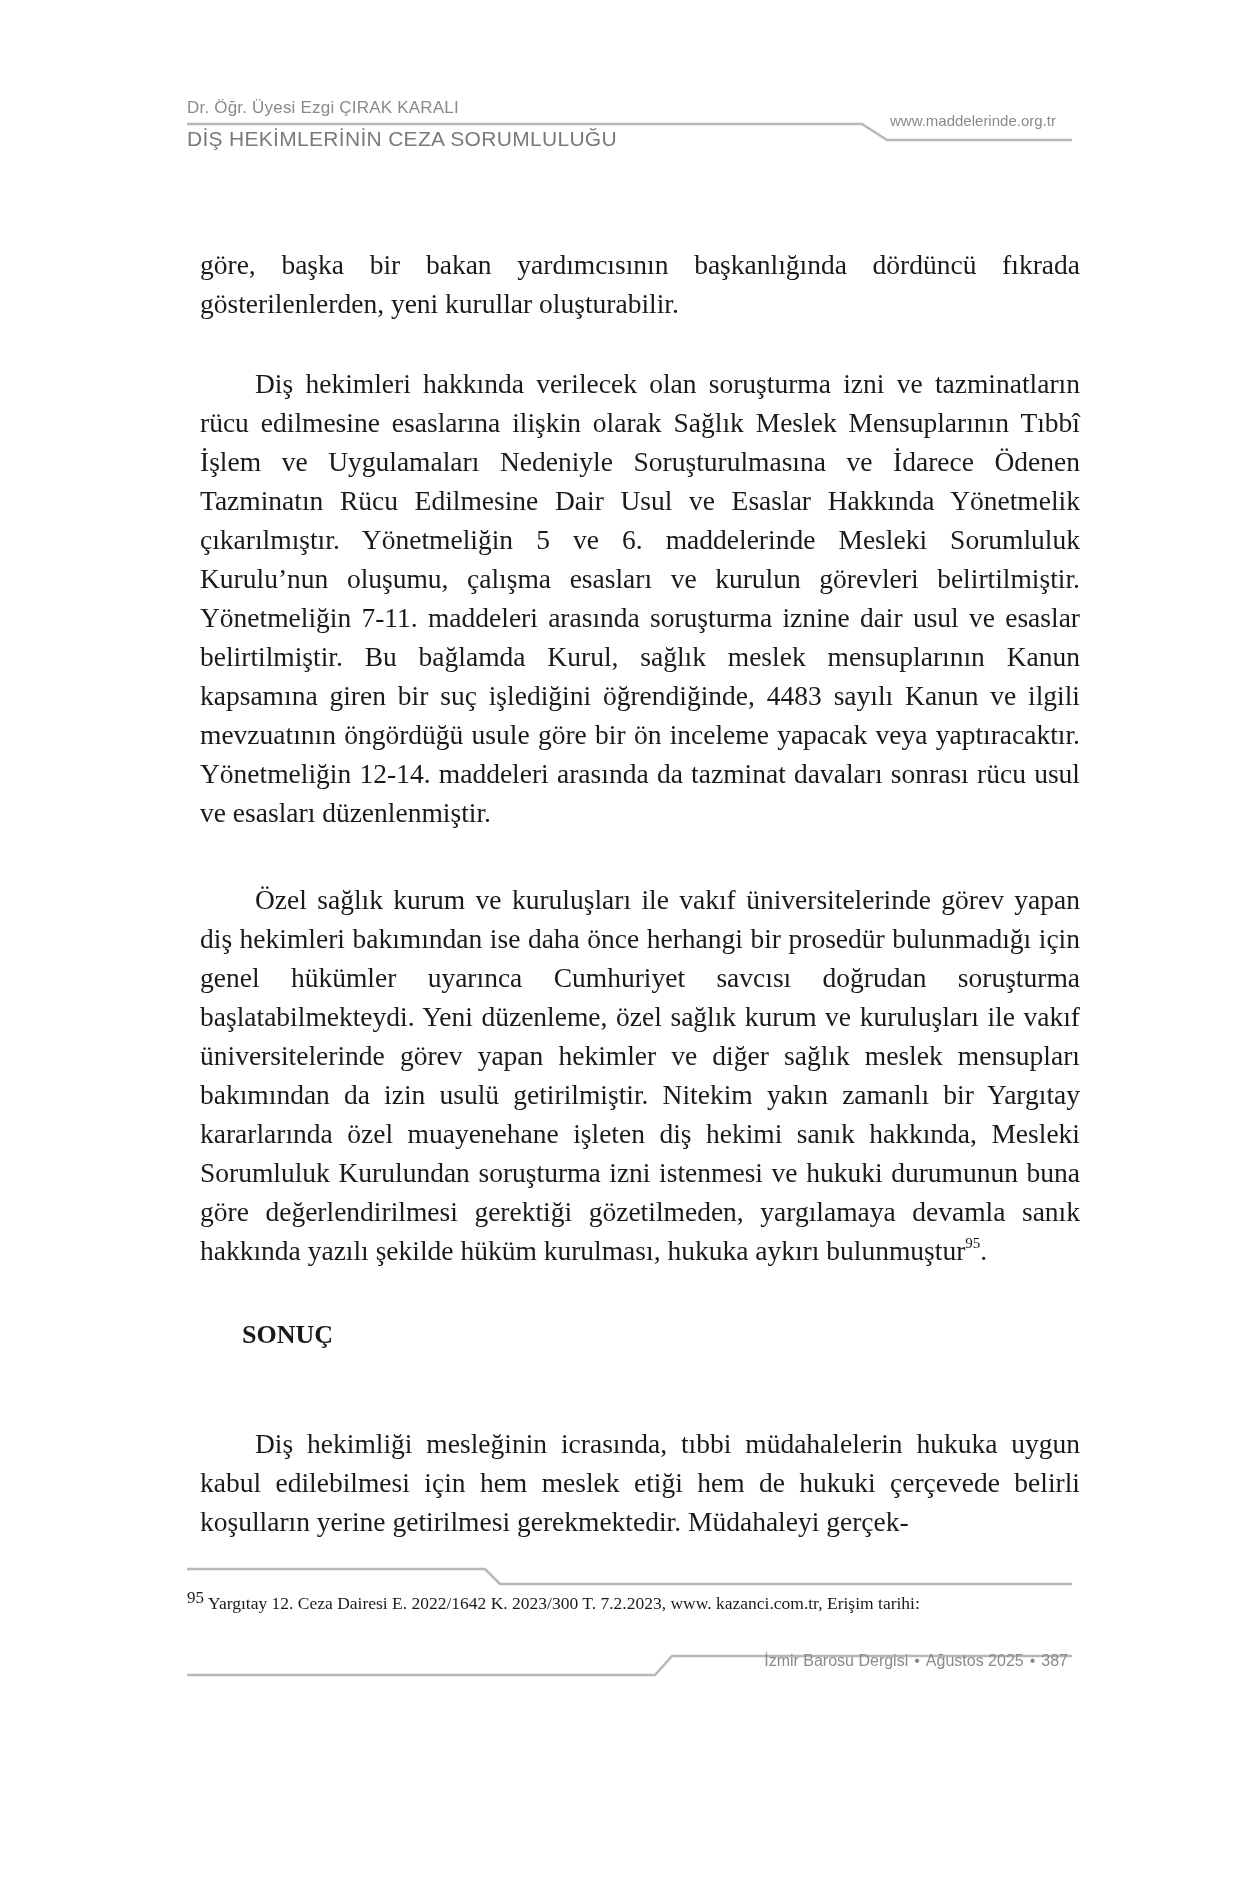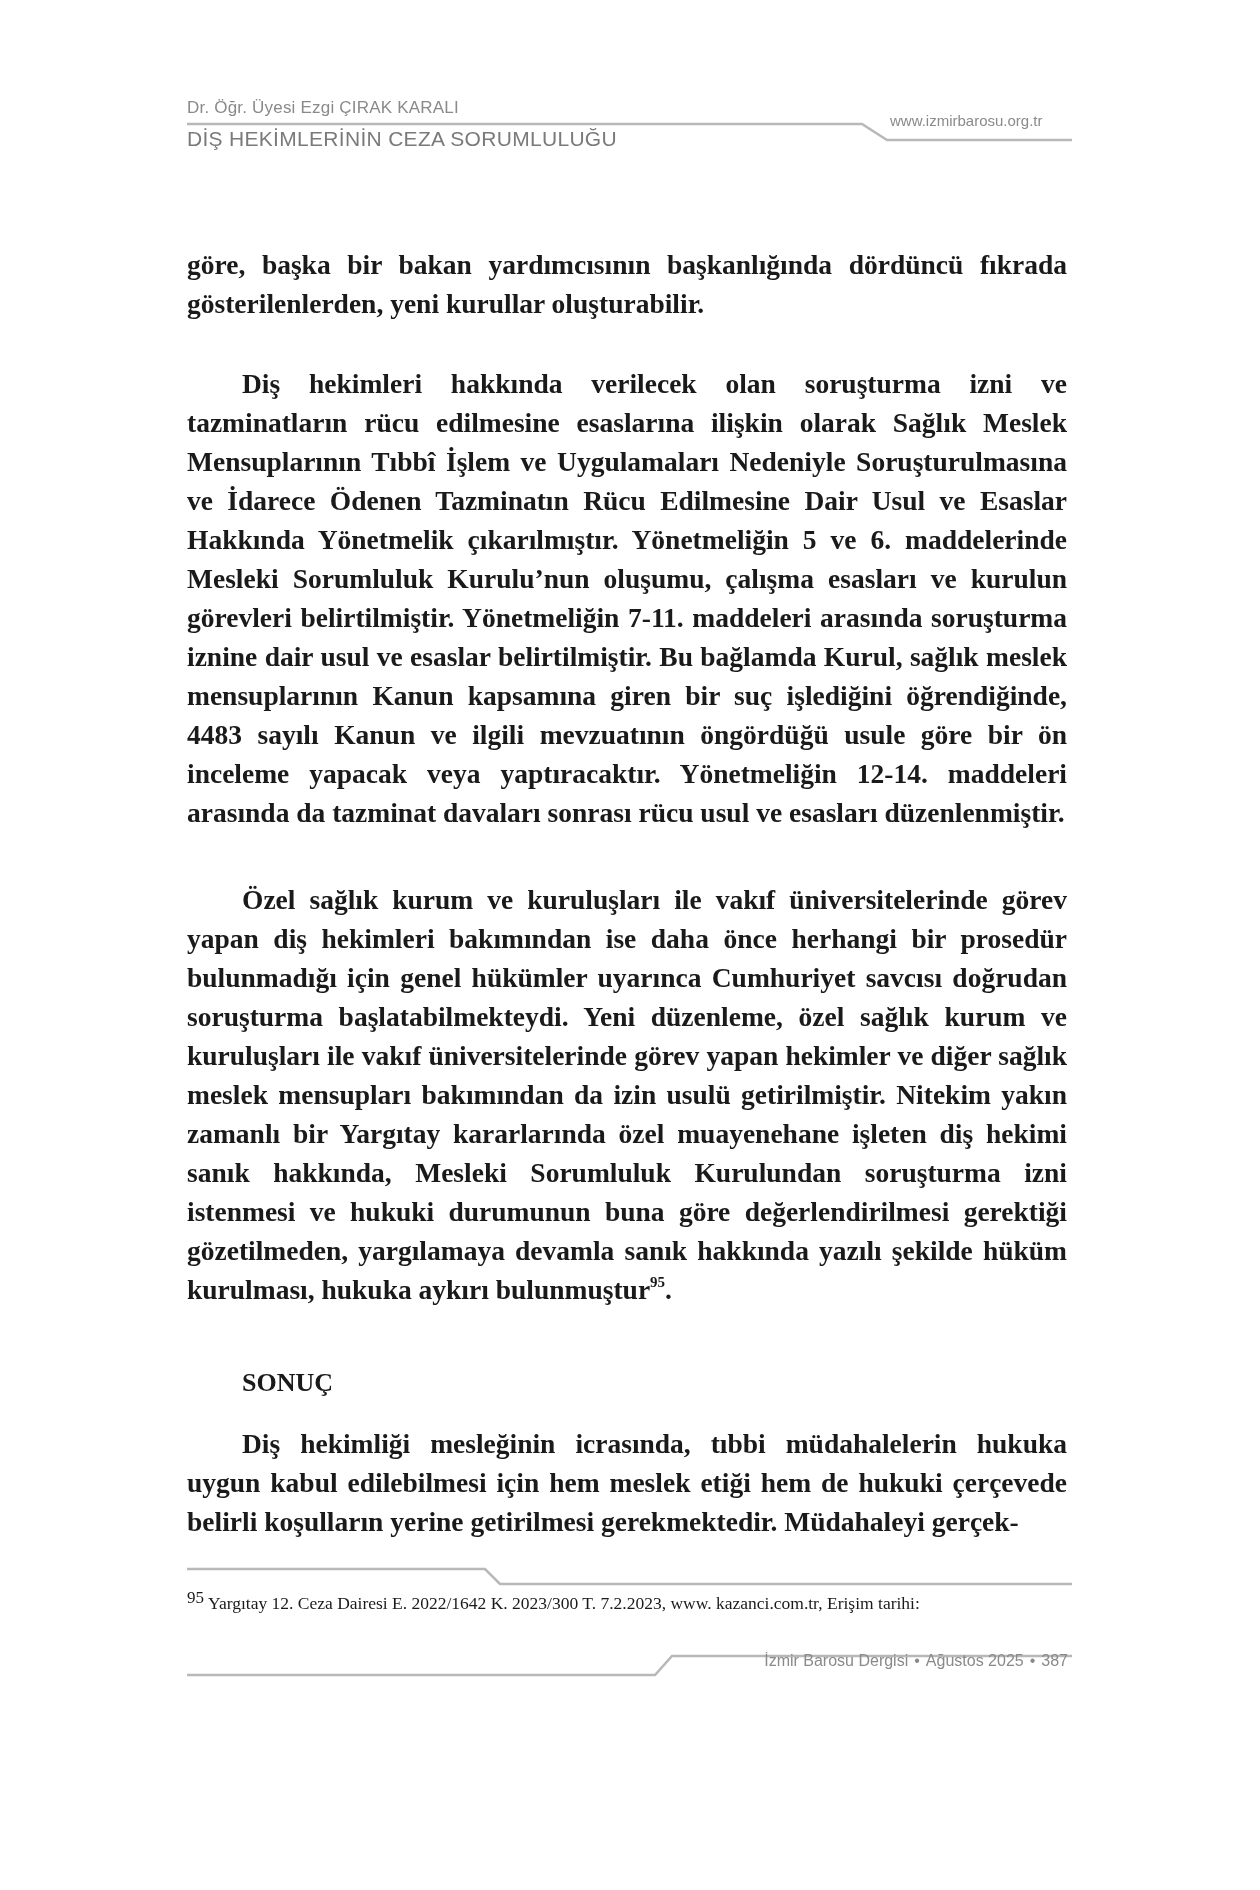--- a/index.html
+++ b/index.html
@@ -4,27 +4,27 @@
   <style>
     html, body { margin: 0; padding: 0; background: #ffffff; }
     body { width: 1260px; height: 1890px; position: relative; overflow: hidden; }
     .page { position: absolute; left: 0; top: 0; width: 1260px; height: 1890px; background: #fff; }
 
     .hdr-author { position: absolute; left: 187px; top: 98px; font-family: "Liberation Sans", sans-serif; font-weight: normal; font-size: 17px; color: #8a8a8a; letter-spacing: 0.2px; }
     .hdr-title { position: absolute; left: 187px; top: 127px; font-family: "Liberation Sans", sans-serif; font-size: 21px; color: #7a7a7a; letter-spacing: 0.3px; }
     .hdr-url { position: absolute; left: 890px; top: 112px; font-family: "Liberation Sans", sans-serif; font-size: 15px; color: #8a8a8a; }
     .rule-svg { position: absolute; left: 0; top: 0; width: 1260px; height: 1890px; pointer-events: none; }
 
-    .body-text { position: absolute; left: 187px; width: 880px; font-family: "Liberation Serif", serif; font-size: 27.5px; line-height: 39px; color: #1a1a1a; text-align: justify; hyphens: manual; font-weight: bold; }
+    .body-text { position: absolute; left: 200px; width: 880px; font-family: "Liberation Serif", serif; font-size: 27.5px; line-height: 39px; color: #1a1a1a; text-align: justify; hyphens: manual; }
     .body-text p { margin: 0; text-indent: 55px; }
     .body-text p.noindent { text-indent: 0; }
     .p1 { top: 245px; }
     .p2 { top: 364px; }
     .p3 { top: 880px; }
-    .heading { position: absolute; left: 242px; top: 1368px; font-family: "Liberation Serif", serif; font-weight: bold; font-size: 26px; color: #1a1a1a; }
+    .heading { position: absolute; left: 242px; top: 1320px; font-family: "Liberation Serif", serif; font-weight: bold; font-size: 26px; color: #1a1a1a; }
     .p4 { top: 1424px; }
     sup { font-size: 15px; line-height: 0; position: relative; top: -2px; vertical-align: super; }
 
     .footnote { position: absolute; left: 187px; top: 1590px; width: 880px; font-family: Liberation Serif, serif; font-size: 17.5px; line-height: 27px; color: #1a1a1a; }
     .fn-num { font-size: 17px; position: relative; top: -6px; margin-right: 4px; }
     .fn-line2 { padding-left: 22px; }
 
     .ftr { position: absolute; right: 192px; top: 1652px; font-family: "Liberation Sans", sans-serif; font-size: 16px; color: #8a8a8a; white-space: nowrap; }
     .ftr .sep { margin: 0 6px; }
   </style>
@@ -34,21 +34,21 @@
 <div class="page">
 
   <svg class="rule-svg" viewBox="0 0 1260 1890" xmlns="http://www.w3.org/2000/svg">
     <polyline points="187,124 862,124 887,140 1072,140" fill="none" stroke="#b8b8b8" stroke-width="2.5"></polyline>
     <polyline points="187,1569 485,1569 500,1584 1072,1584" fill="none" stroke="#b8b8b8" stroke-width="2.5"></polyline>
     <polyline points="187,1675 655,1675 672,1656 1072,1656" fill="none" stroke="#b8b8b8" stroke-width="2.5"></polyline>
   </svg>
 
   <div class="hdr-author">Dr. Öğr. Üyesi Ezgi ÇIRAK KARALI</div>
   <div class="hdr-title">DİŞ HEKİMLERİNİN CEZA SORUMLULUĞU</div>
-  <div class="hdr-url">www.izmirbarosu.org.tr</div>
+  <div class="hdr-url">www.maddelerinde.org.tr</div>
 
   <div class="body-text p1">
     <p class="noindent">göre, başka bir bakan yardımcısının başkanlığında dördüncü fıkrada gösterilenlerden, yeni kurullar oluşturabilir.</p>
   </div>
 
   <div class="body-text p2">
     <p>Diş hekimleri hakkında verilecek olan soruşturma izni ve tazminatların rücu edilmesine esaslarına ilişkin olarak Sağlık Meslek Mensuplarının Tıbbî İşlem ve Uygulamaları Nedeniyle Soruşturulmasına ve İdarece Ödenen Tazminatın Rücu Edilmesine Dair Usul ve Esaslar Hakkında Yönetmelik çıkarılmıştır. Yönetmeliğin 5 ve 6. maddelerinde Mesleki Sorumluluk Kurulu’nun oluşumu, çalışma esasları ve kurulun görevleri belirtilmiştir. Yönetmeliğin 7-11. maddeleri arasında soruşturma iznine dair usul ve esaslar belirtilmiştir. Bu bağlamda Kurul, sağlık meslek mensuplarının Kanun kapsamına giren bir suç işlediğini öğrendiğinde, 4483 sayılı Kanun ve ilgili mevzuatının öngördüğü usule göre bir ön inceleme yapacak veya yaptıracaktır. Yönetmeliğin 12-14. maddeleri arasında da tazminat davaları sonrası rücu usul ve esasları düzenlenmiştir.</p>
   </div>
 
   <div class="body-text p3">

